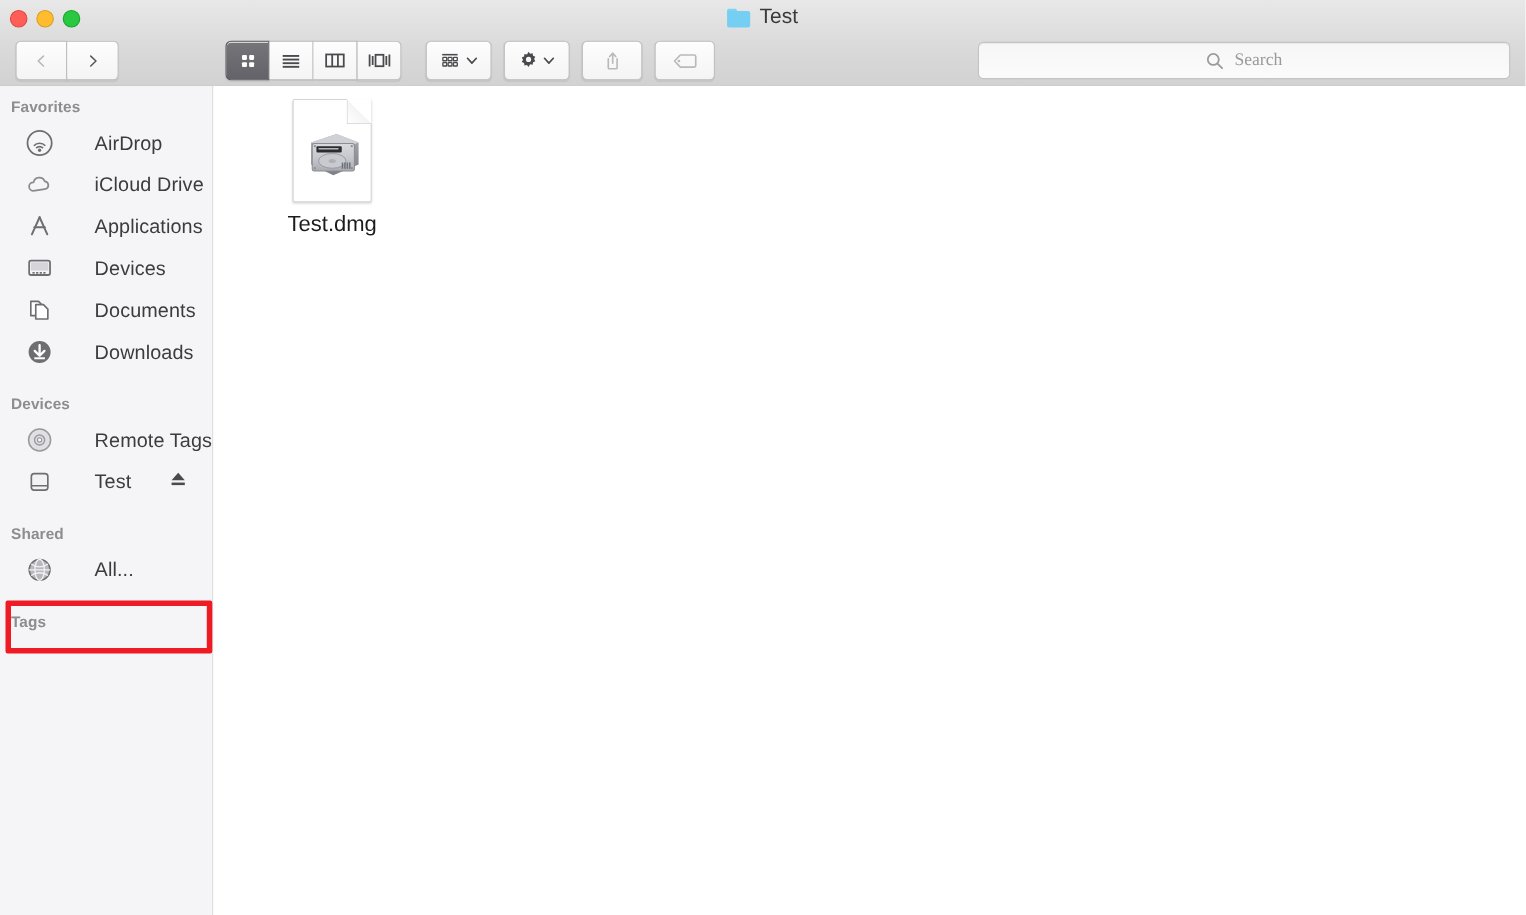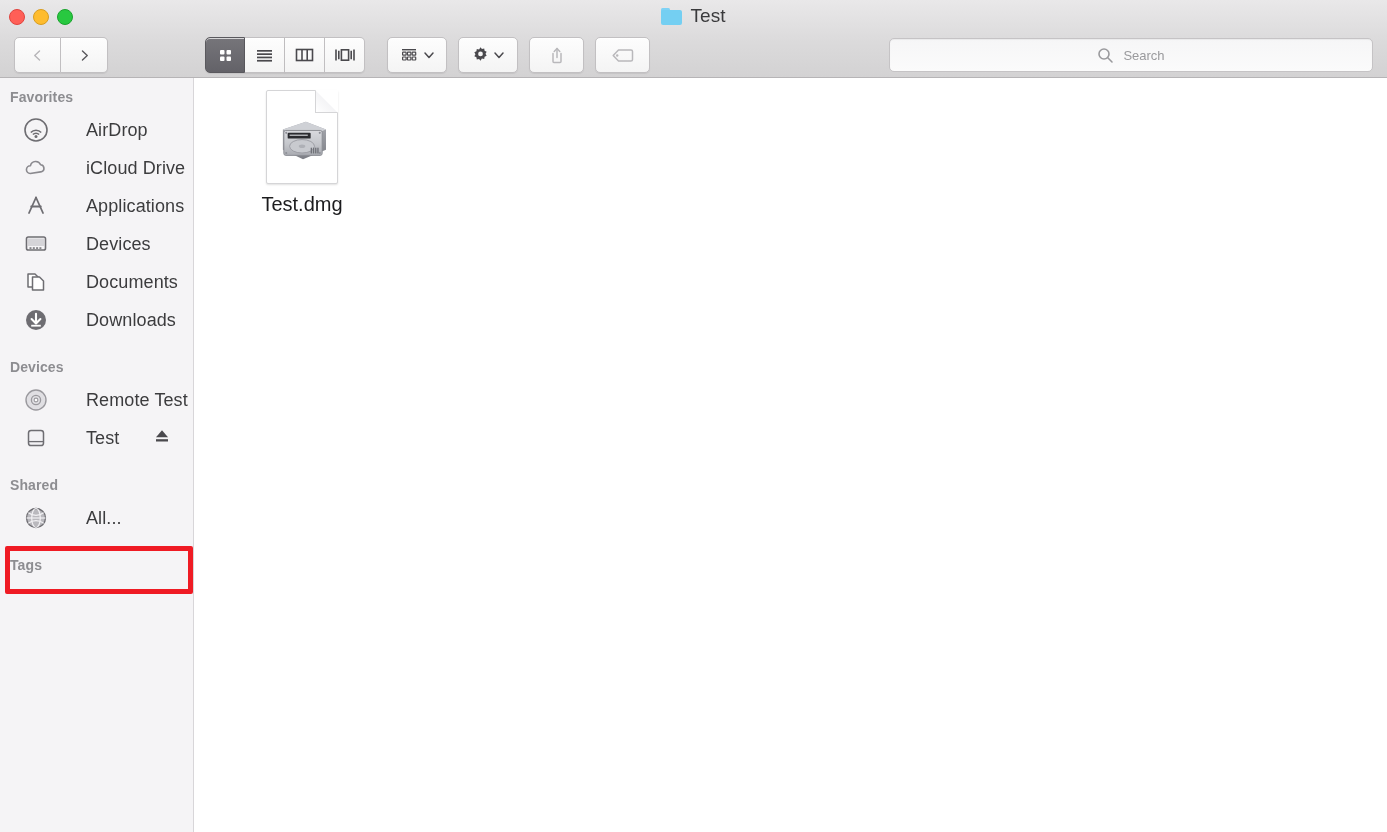--- a/index.html
+++ b/index.html
@@ -96,21 +96,21 @@
   .search {
     margin-left: auto;
     width: 484px; height: 34px;
     background: linear-gradient(to bottom, #f6f6f7, #fbfbfb);
     border: 1px solid #c5c3c5;
     border-radius: 5px;
     display: flex; align-items: center; justify-content: center;
     gap: 9px;
     box-shadow: 0 1px 1px rgba(0,0,0,.05) inset;
   }
-  .search-text { font-size: 13px; color: #9a9a9d; }
+  .search-text { font-size: 16px; color: #9a9a9d; font-family: Liberation Serif, serif; }
 
   
   .body-row { flex: 1; display: flex; min-height: 0; }
 
   .sidebar {
     width: 194px; flex: 0 0 194px;
     background: #f5f4f6;
     border-right: 1px solid #d8d6d9;
     padding-top: 5px;
     position: relative;
@@ -393,21 +393,21 @@
       <div class="sb-header">Devices</div>
 
       <div class="sb-item">
         <span class="sb-icon">
           <svg width="26" height="26" viewBox="0 0 26 26">
             <circle cx="13" cy="13" r="10" fill="#e0dfe3" stroke="#9a999e" stroke-width="1.4"></circle>
             <circle cx="13" cy="13" r="4.6" fill="none" stroke="#9a999e" stroke-width="1.3"></circle>
             <circle cx="13" cy="13" r="1.9" fill="#ffffff" stroke="#9a999e" stroke-width="1.1"></circle>
           </svg>
         </span>
-        <span class="sb-label">Remote Test</span>
+        <span class="sb-label">Remote Tags</span>
       </div>
 
       <div class="sb-item">
         <span class="sb-icon">
           <svg width="26" height="26" viewBox="0 0 26 26">
             <rect x="5.5" y="5.5" width="15" height="15" rx="2.6" fill="#f2f1f4" stroke="#6e6d72" stroke-width="1.5"></rect>
             <line x1="5.5" y1="16.6" x2="20.5" y2="16.6" stroke="#6e6d72" stroke-width="1.3"></line>
           </svg>
         </span>
         <span class="sb-label">Test</span>

